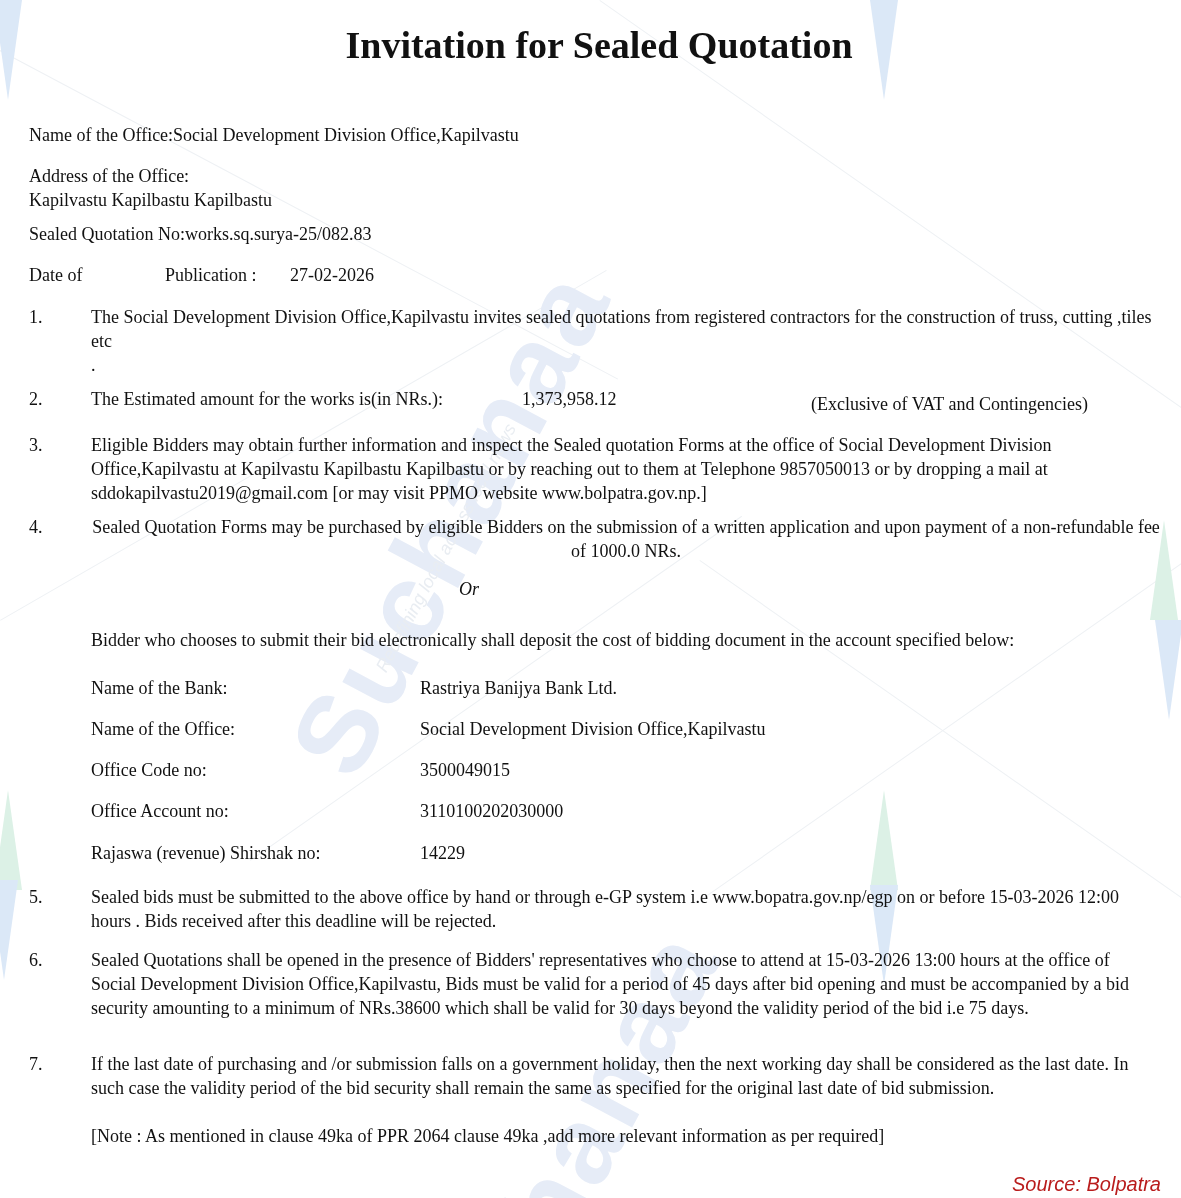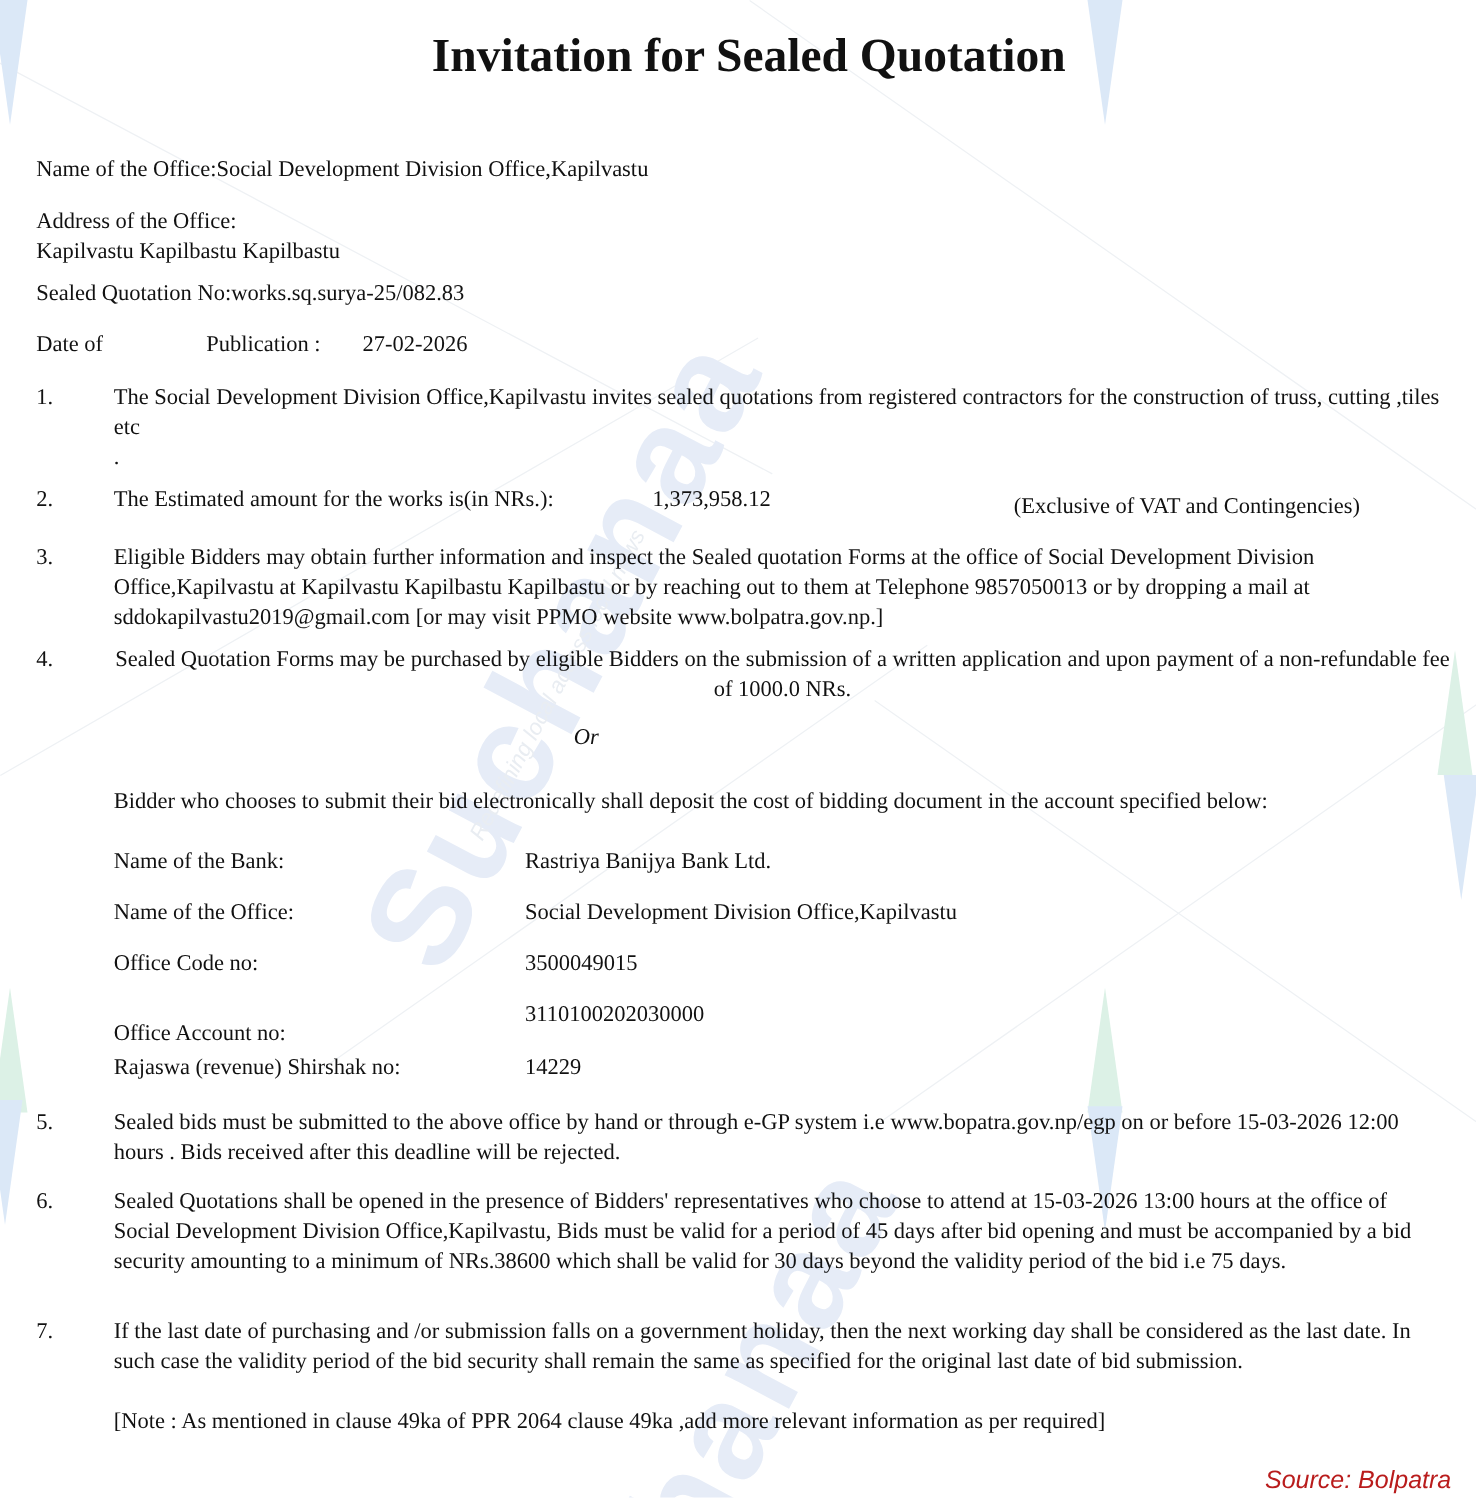--- a/index.html
+++ b/index.html
@@ -94,21 +94,21 @@
   <div class="abs" style="left:459px;top:577px;font-style:italic;">Or</div>
   <div class="abs" style="left:91px;top:628px;">Bidder who chooses to submit their bid electronically shall deposit the cost of bidding document in the account specified below:</div>
 
   <div>
     <div class="bank-label" style="top:676px;">Name of the Bank:</div>
     <div class="bank-value" style="top:676px;">Rastriya Banijya Bank Ltd.</div>
     <div class="bank-label" style="top:717px;">Name of the Office:</div>
     <div class="bank-value" style="top:717px;">Social Development Division Office,Kapilvastu</div>
     <div class="bank-label" style="top:758px;">Office Code no:</div>
     <div class="bank-value" style="top:758px;">3500049015</div>
-    <div class="bank-label" style="top:799px;margin-top:15px;">Office Account no:</div>
+    <div class="bank-label" style="top:799px;">Office Account no:</div>
     <div class="bank-value" style="top:799px;">3110100202030000</div>
     <div class="bank-label" style="top:841px;">Rajaswa (revenue) Shirshak no:</div>
     <div class="bank-value" style="top:841px;">14229</div>
   </div>
 
   <div class="num" style="top:885px;">5.</div>
   <div class="para" style="top:885px;width:1065px;">Sealed bids must be submitted to the above office by hand or through e-GP system i.e www.bopatra.gov.np/egp on or before 15-03-2026 12:00 hours . Bids received after this deadline will be rejected.</div>
 
   <div class="num" style="top:948px;">6.</div>
   <div class="para" style="top:948px;width:1065px;">Sealed Quotations shall be opened in the presence of Bidders' representatives who choose to attend at 15-03-2026 13:00 hours at the office of  Social Development Division Office,Kapilvastu, Bids must be valid for a period of 45 days after bid opening and must be accompanied by a bid security amounting to a minimum of NRs.38600 which shall be valid for 30 days beyond the validity period of the bid i.e 75 days.</div>

